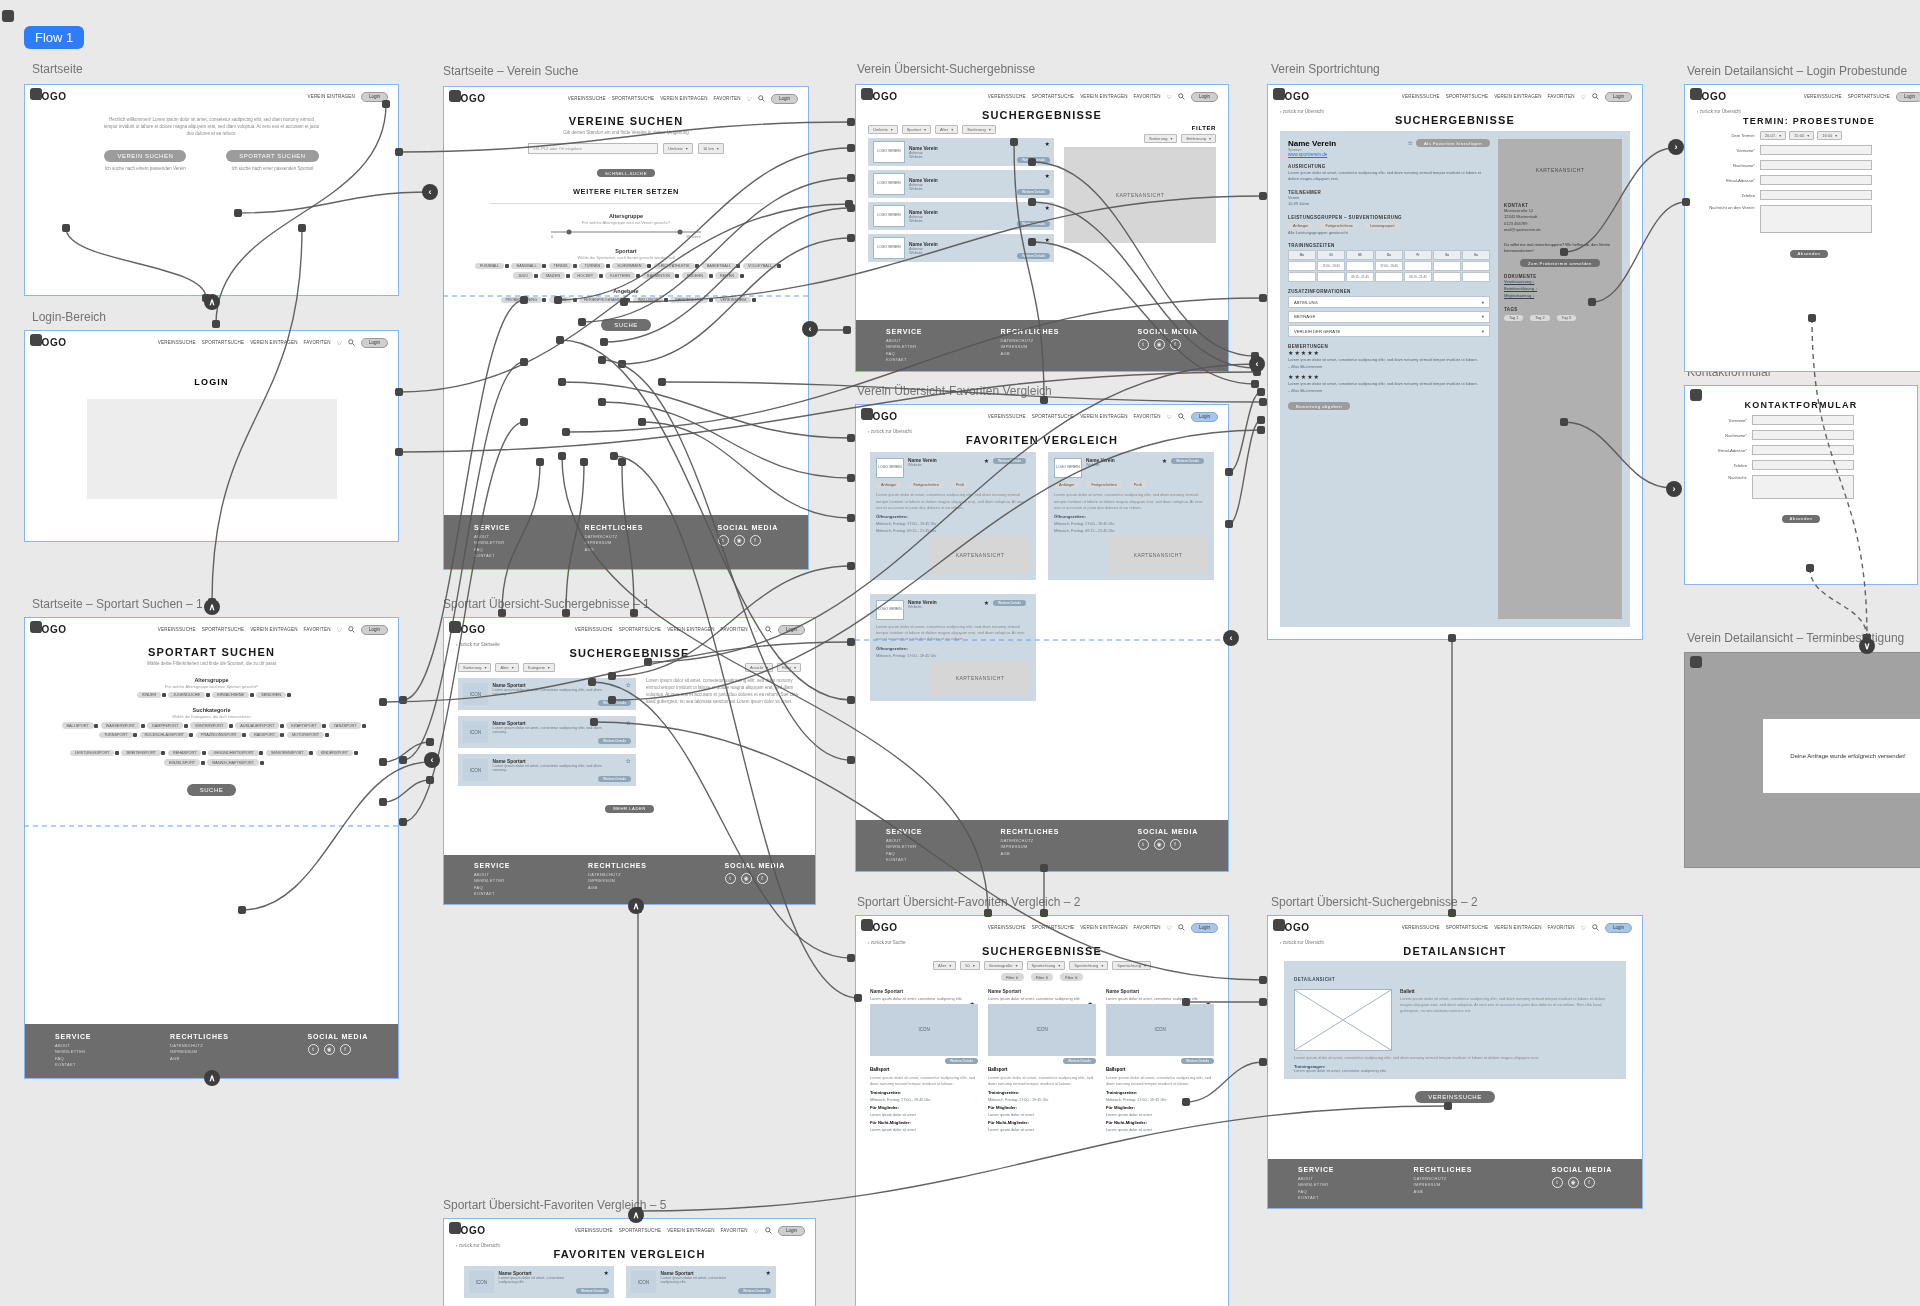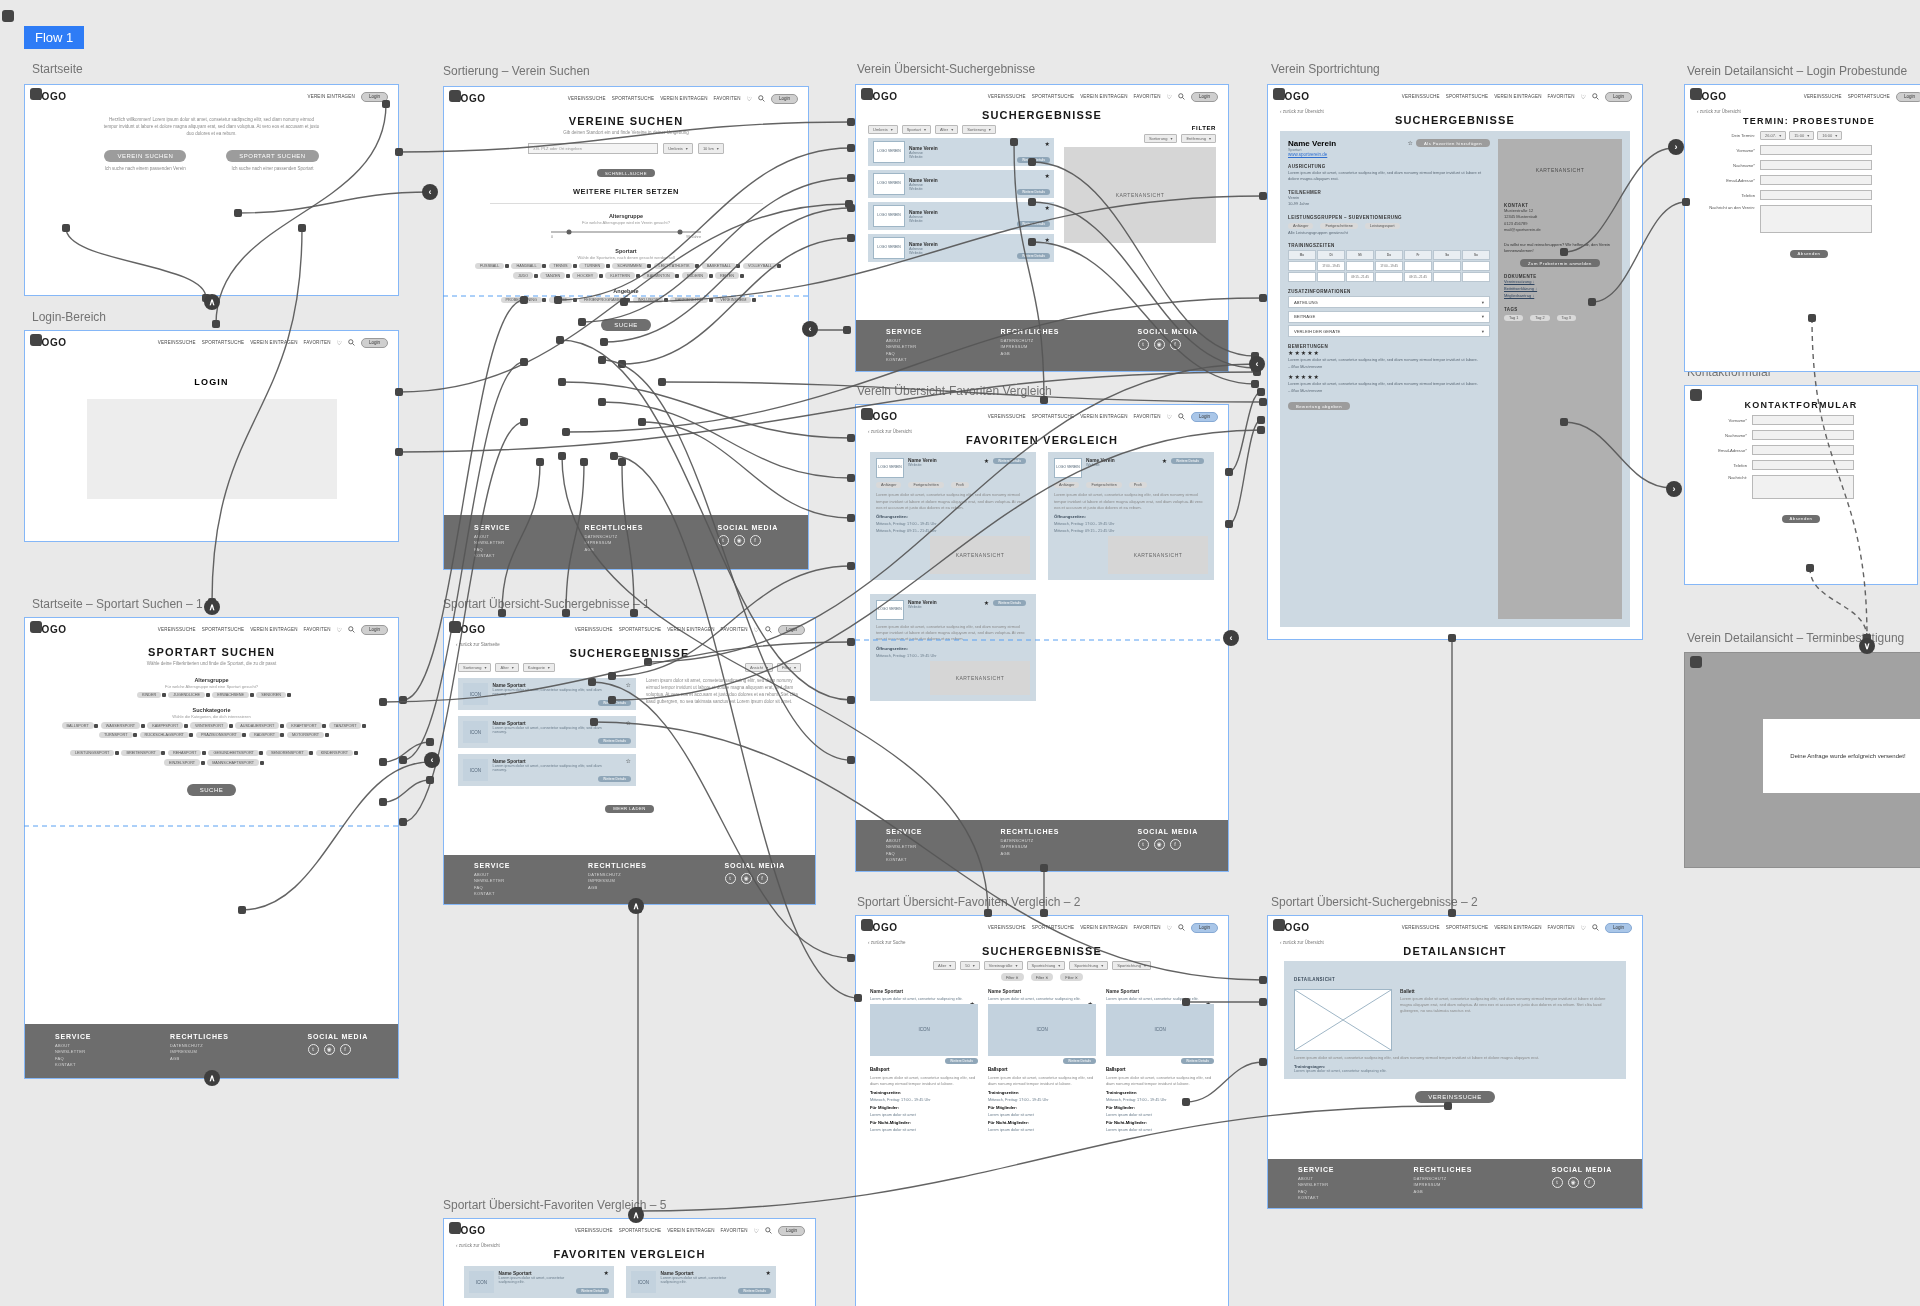--- a/index.html
+++ b/index.html
@@ -1,19 +1,19 @@
 <!DOCTYPE html>
 <html><head>
 <meta charset="utf-8">
 <style>
   html,body{margin:0;padding:0;}
   body{font-family:"Liberation Sans",sans-serif;background:#e9e9e9;}
   .canvas{position:relative;width:1920px;height:1306px;background:#e9e9e9;overflow:hidden;}
 
-  .flow-badge{position:absolute;left:24px;top:26px;background:#2e7cf6;color:#fff;font-size:13px;padding:4px 11px;border-radius:0;z-index:50;}
+  .flow-badge{position:absolute;left:24px;top:26px;background:#2e7cf6;color:#fff;font-size:13px;padding:4px 11px;border-radius:6px;z-index:50;}
 
   .frame-label{position:absolute;font-size:12px;color:#737373;z-index:6;white-space:nowrap;}
 
   .frame{position:absolute;background:#fff;border:1px solid #85b7f7;box-sizing:border-box;overflow:hidden;display:flex;flex-direction:column;z-index:10;}
 
   .wf-header{flex:0 0 auto;display:flex;align-items:center;justify-content:space-between;padding:6px 10px 5px;}
   .logo{font-weight:bold;font-size:10px;letter-spacing:.5px;color:#1d1d1d;}
   .nav{display:flex;align-items:center;gap:6px;}
   .navlist{display:flex;gap:6px;align-items:center;}
   .nav-item{font-size:4.5px;color:#444;letter-spacing:.2px;white-space:nowrap;}
@@ -115,21 +115,21 @@
 </head>
 <body>
 
 <div class="canvas">
 
   <div class="flow-badge">Flow 1</div>
 
   <div class="frame-label" style="left:32px;top:62px;">Startseite</div>
   <div class="frame-label" style="left:32px;top:310px;">Login-Bereich</div>
   <div class="frame-label" style="left:32px;top:597px;">Startseite – Sportart Suchen – 1</div>
-  <div class="frame-label" style="left:443px;top:64px;">Sortierung – Verein Suchen</div>
+  <div class="frame-label" style="left:443px;top:64px;">Startseite – Verein Suche</div>
   <div class="frame-label" style="left:443px;top:597px;">Sportart Übersicht-Suchergebnisse – 1</div>
   <div class="frame-label" style="left:443px;top:1198px;">Sportart Übersicht-Favoriten Vergleich – 5</div>
   <div class="frame-label" style="left:857px;top:62px;">Verein Übersicht-Suchergebnisse</div>
   <div class="frame-label" style="left:857px;top:384px;">Verein Übersicht-Favoriten Vergleich</div>
   <div class="frame-label" style="left:857px;top:895px;">Sportart Übersicht-Favoriten Vergleich – 2</div>
   <div class="frame-label" style="left:1271px;top:62px;">Verein Sportrichtung</div>
   <div class="frame-label" style="left:1271px;top:895px;">Sportart Übersicht-Suchergebnisse – 2</div>
   <div class="frame-label" style="left:1687px;top:64px;">Verein Detailansicht – Login Probestunde</div>
   <div class="frame-label" style="left:1687px;top:365px;">Kontaktformular</div>
   <div class="frame-label" style="left:1687px;top:631px;">Verein Detailansicht – Terminbestätigung</div>

